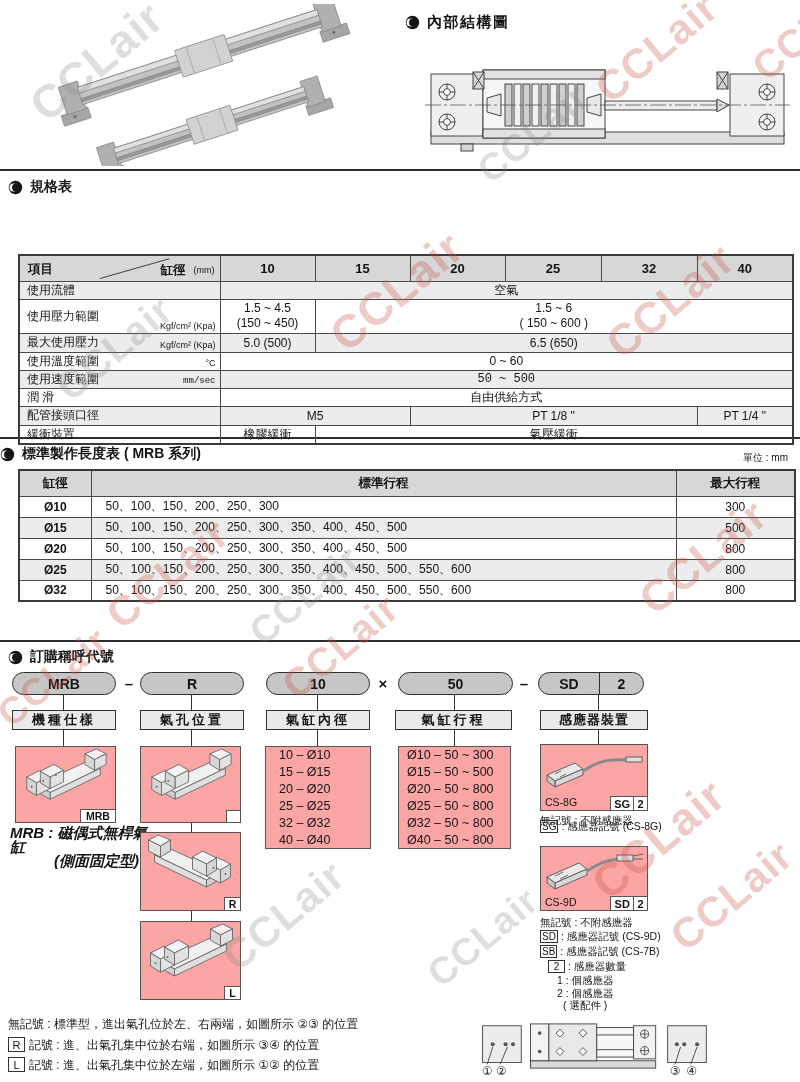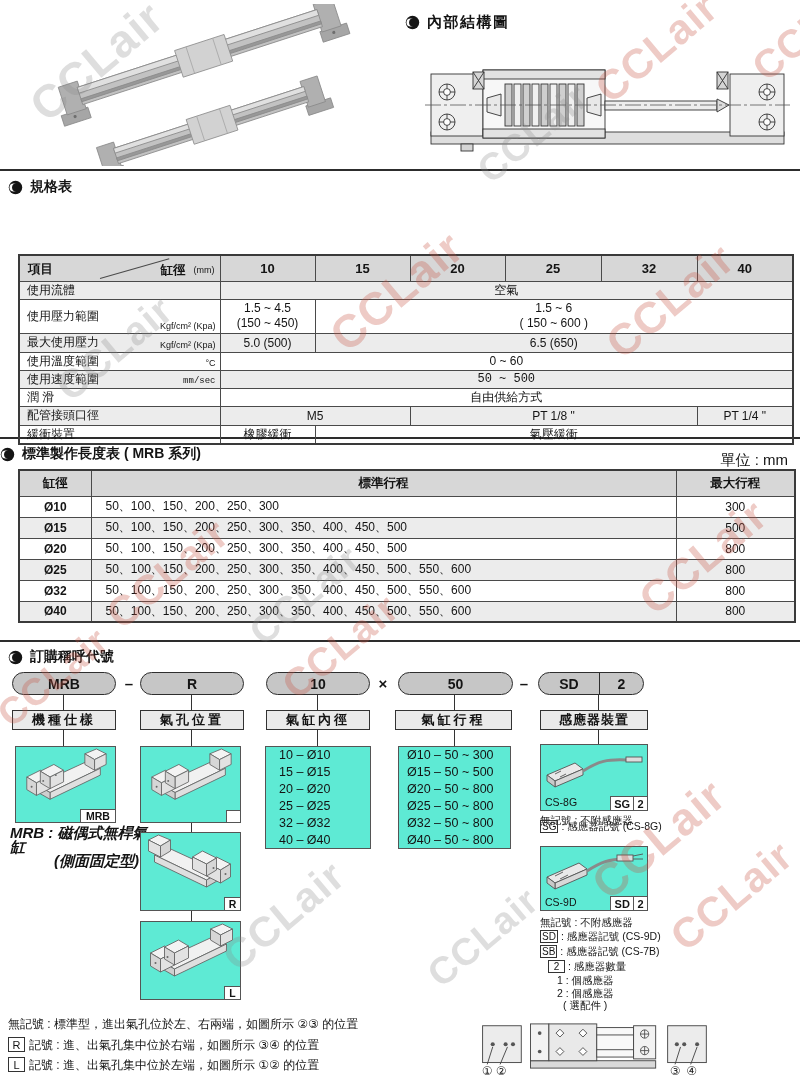--- a/index.html
+++ b/index.html
@@ -7,21 +7,21 @@
   .page{position:relative;width:800px;height:1082px;background:#fff;overflow:hidden;}
   .abs{position:absolute;}
   
   .wm{position:absolute;font-weight:bold;letter-spacing:1px;transform:rotate(-40deg);z-index:6;pointer-events:none;white-space:nowrap;}
   .wm.red{color:rgba(199,84,66,0.30);}
   .wm.gray{color:rgba(135,135,135,0.28);}
   
   .hr{position:absolute;left:0;width:800px;height:2px;background:#2d2d2d;}
   .sec-h{position:absolute;display:flex;align-items:center;gap:7px;font-size:14px;font-weight:bold;z-index:2;}
   .bullet{width:15px;height:15px;flex:0 0 15px;}
-  .unit-note{position:absolute;font-size:15px;z-index:2;}
+  .unit-note{position:absolute;font-size:10px;z-index:2;}
   
   table{border-collapse:collapse;table-layout:fixed;z-index:2;}
   .spec{position:absolute;left:18px;top:206px;width:774px;font-size:12px;}
   .spec td{border:1px solid #4a4a4a;text-align:center;padding:0;overflow:hidden;}
   .spec{border:2px solid #3a3a3a;margin-top:48px;}
   .spec .hd{background:#d7d7d7;font-weight:bold;font-size:13px;}
   .g{background:#ececec;}
   .lbl{text-align:left !important;padding-left:7px !important;position:relative;}
   .unit{position:absolute;right:4px;bottom:2px;font-size:9px;font-weight:normal;}
   .corner{position:relative;}
@@ -36,21 +36,21 @@
   .stk .bore{text-align:center;font-weight:bold;}
   .stk .strokes{padding-left:14px;}
   .stk .max{text-align:center;}
   
   .pill{position:absolute;top:672px;height:23px;background:#c6c6c6;border:1.4px solid #2e2e2e;border-radius:12px;display:flex;align-items:center;justify-content:center;font-weight:bold;font-size:14px;box-sizing:border-box;z-index:2;}
   .pill .cellA{flex:0 0 60px;text-align:center;}
   .pill .cellB{flex:1;text-align:center;border-left:1.3px solid #2e2e2e;height:100%;display:flex;align-items:center;justify-content:center;}
   .sep{position:absolute;top:672px;height:23px;display:flex;align-items:center;justify-content:center;font-weight:bold;font-size:15px;z-index:2;}
   .lblbox{position:absolute;top:710px;height:20px;background:#eaeaea;border:1px solid #333;display:flex;align-items:center;justify-content:center;font-weight:bold;font-size:13px;letter-spacing:3px;box-sizing:border-box;z-index:2;}
   .vline{position:absolute;width:1px;background:#333;z-index:1;}
-  .optbox{position:absolute;border:1.2px solid #555;background:#5eead4;box-sizing:border-box;z-index:2;}
+  .optbox{position:absolute;border:1.2px solid #555;background:#fca5a5;box-sizing:border-box;z-index:2;}
   .corner-tab{position:absolute;right:-1px;bottom:-1px;border:1.2px solid #555;background:#fff;font-size:10.5px;font-weight:bold;display:flex;align-items:center;justify-content:center;box-sizing:border-box;}
   .optrow{height:17px;line-height:17px;font-size:12.5px;white-space:nowrap;}
   .mrb-cap{position:absolute;left:10px;top:826px;font-size:15px;font-weight:bold;width:150px;z-index:2;line-height:14px;font-style:italic;}
   .mrb-cap .l2{padding-left:44px;}
   .sensor-model{position:absolute;left:4px;bottom:2px;font-size:10.5px;}
   .sensor-tab{position:absolute;right:-1px;bottom:-1px;display:flex;}
   .sensor-tab div{border:1.2px solid #555;background:#fff;height:15px;line-height:15px;font-size:11px;font-weight:bold;text-align:center;box-sizing:border-box;}
   .sensor-tab .tc{width:24px;}
   .sensor-tab .tq{width:15px;margin-left:-1.2px;}
   .note{position:absolute;font-size:10.5px;white-space:nowrap;z-index:2;}
@@ -296,25 +296,20 @@
     <tr class="g" style="height:21px;">
       <td class="bore">Ø25</td>
       <td class="strokes">50、100、150、200、250、300、350、400、450、500、550、600</td>
       <td class="max">800</td>
     </tr>
     <tr style="height:21px;">
       <td class="bore">Ø32</td>
       <td class="strokes">50、100、150、200、250、300、350、400、450、500、550、600</td>
       <td class="max">800</td>
     </tr>
-    <tr class="g" style="height:21px;">
-      <td class="bore">Ø40</td>
-      <td class="strokes">50、100、150、200、250、300、350、400、450、500、550、600</td>
-      <td class="max">800</td>
-    </tr>
   </tbody>
     </table>
 
   <div class="hr" style="top:640px;"></div>
 
   <div class="sec-h" style="left:8px;top:648px;">
     <svg class="bullet" viewBox="0 0 20 20">
         <circle cx="10" cy="10" r="9" fill="#151515"></circle>
         <circle cx="7.4" cy="10" r="5.4" fill="#ffffff"></circle>
         <circle cx="10.8" cy="10" r="5.4" fill="#151515"></circle>

